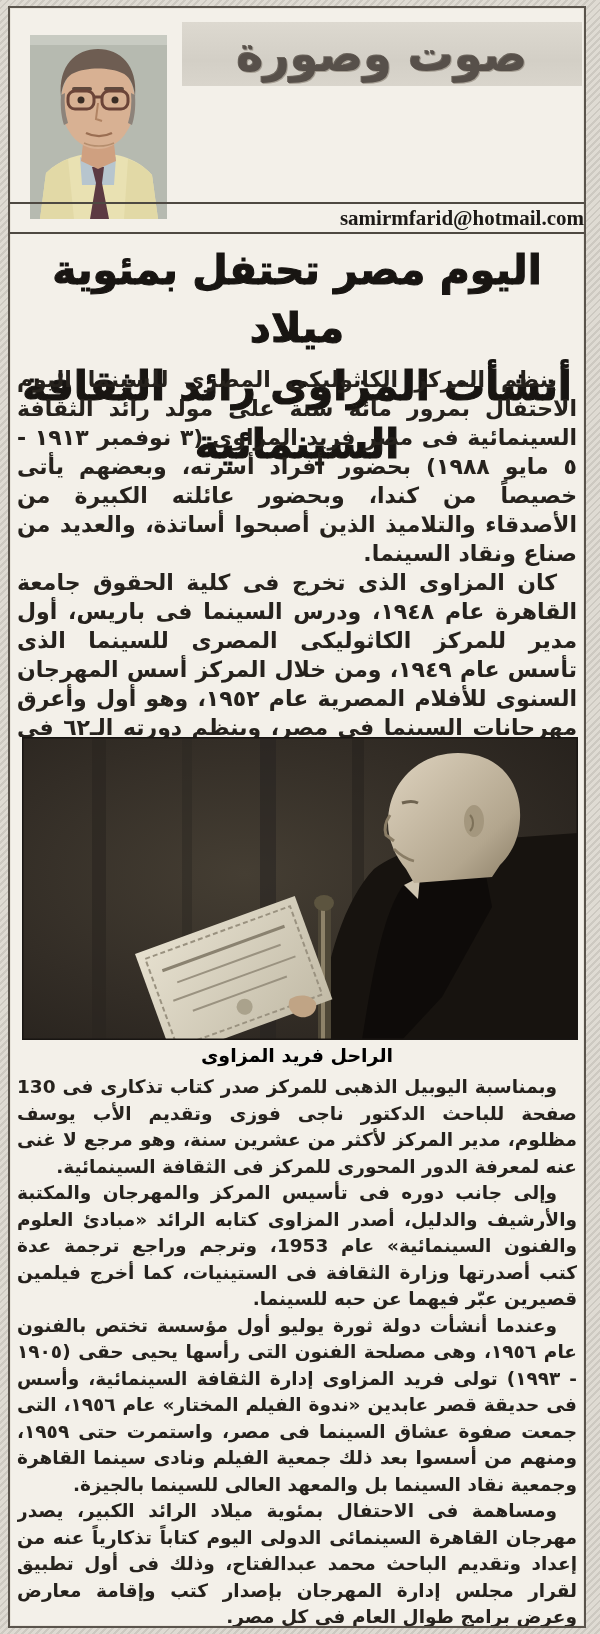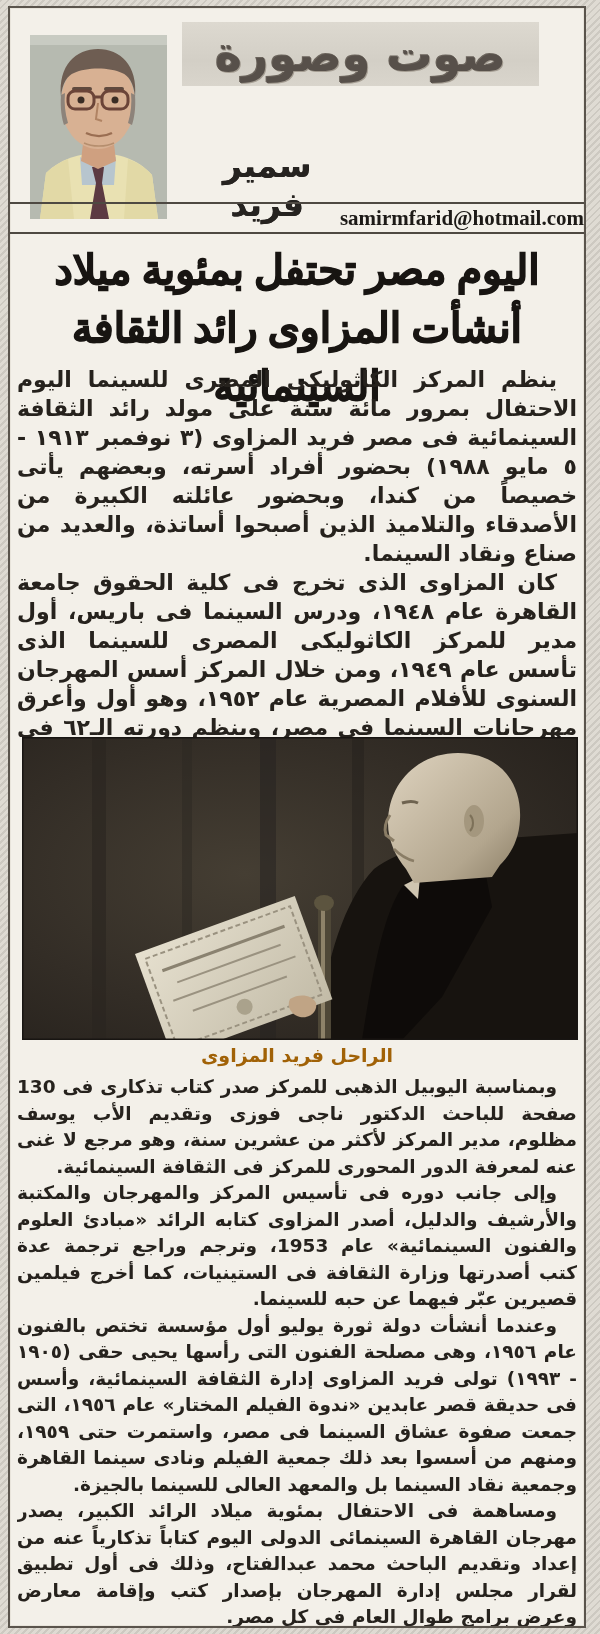--- a/index.html
+++ b/index.html
@@ -11,21 +11,21 @@
   }
   .page {
     position: absolute; left: 8px; top: 6px; width: 578px; height: 1622px;
     background: #f3f0e9;
     border: 2px solid #5a544c;
     box-shadow: 0 0 0 1px #e8e4db inset;
     overflow: hidden;
   }
   
   .banner {
-    position: absolute; left: 172px; top: 14px; width: 357px; height: 64px;
+    position: absolute; left: 172px; top: 14px; width: 400px; height: 64px;
     background: linear-gradient(180deg, #ddd9d0 0%, #d3cfc6 60%, #d9d5cc 100%);
     display: flex; align-items: center; justify-content: center;
   }
   .banner-logo {
     font-size: 46px; font-weight: bold; color: #57504a;
     letter-spacing: 3px; direction: rtl;
     text-shadow: 1px 1px 0 #a49d92, -1px -1px 0 #6b645c;
     transform: scaleY(1.05);
   }
   .portrait {
@@ -51,41 +51,40 @@
   }
   
   .headline {
     position: absolute; left: 4px; right: 4px; top: 233px; height: 120px;
     direction: rtl; text-align: center;
   }
   .headline-line {
     font-size: 41px; line-height: 58px; font-weight: bold; color: #181512;
     -webkit-text-stroke: 1.1px #181512;
     letter-spacing: -1px;
-    font-family: Liberation Serif, serif;
   }
   
   .body-text {
     position: absolute; left: 7px; right: 7px;
     direction: rtl; text-align: justify;
     font-size: 22px; font-weight: bold; color: #26221d;
     overflow: hidden;
   }
   .body-top { top: 357px; height: 372px; line-height: 29px; }
   .body-bottom { top: 1066px; height: 552px; line-height: 26.5px; font-size: 18.5px; }
   .body-text p.indent { text-indent: 20px; }
   
   .article-photo {
     position: absolute; left: 12px; top: 729px; width: 556px; height: 303px;
     background: #322d27; overflow: hidden;
   }
   .photo-caption {
     position: absolute; left: 0; right: 0; top: 1036px; height: 26px;
     direction: rtl; text-align: center;
-    font-size: 19px; font-weight: bold; color: #a16207;
+    font-size: 19px; font-weight: bold; color: #000000;
   }
 </style>
 </head>
 <body>
 
 <div class="page">
 
   <div class="banner">
     <div class="banner-logo">صوت وصورة</div>
   </div>
@@ -119,21 +118,20 @@
       <line x1="64" y1="62" x2="72" y2="62" stroke="#6b4438" stroke-width="3"></line>
       <circle cx="51" cy="65" r="3.5" fill="#3a2c24"></circle>
       <circle cx="85" cy="65" r="3.5" fill="#3a2c24"></circle>
 
       <path d="M68,68 L66,84 L72,86" fill="none" stroke="#b08363" stroke-width="2"></path>
       <path d="M56,98 C64,102 74,102 82,98" fill="none" stroke="#9a6e52" stroke-width="2.5"></path>
       <path d="M54,108 C62,112 76,112 84,108" fill="none" stroke="#b58e6e" stroke-width="1.5"></path>
     </svg>
   </div>
 
-  <div class="author-name">سمير فريد</div>
 
   <div class="rule rule-1"></div>
   <div class="email-row">
     <span class="email-text">samirmfarid@hotmail.com</span>
   </div>
   <div class="rule rule-2"></div>
 
   <div class="headline">
     <div class="headline-line">اليوم مصر تحتفل بمئوية ميلاد</div>
     <div class="headline-line">أنشأت المزاوى رائد الثقافة السينمائية</div>

